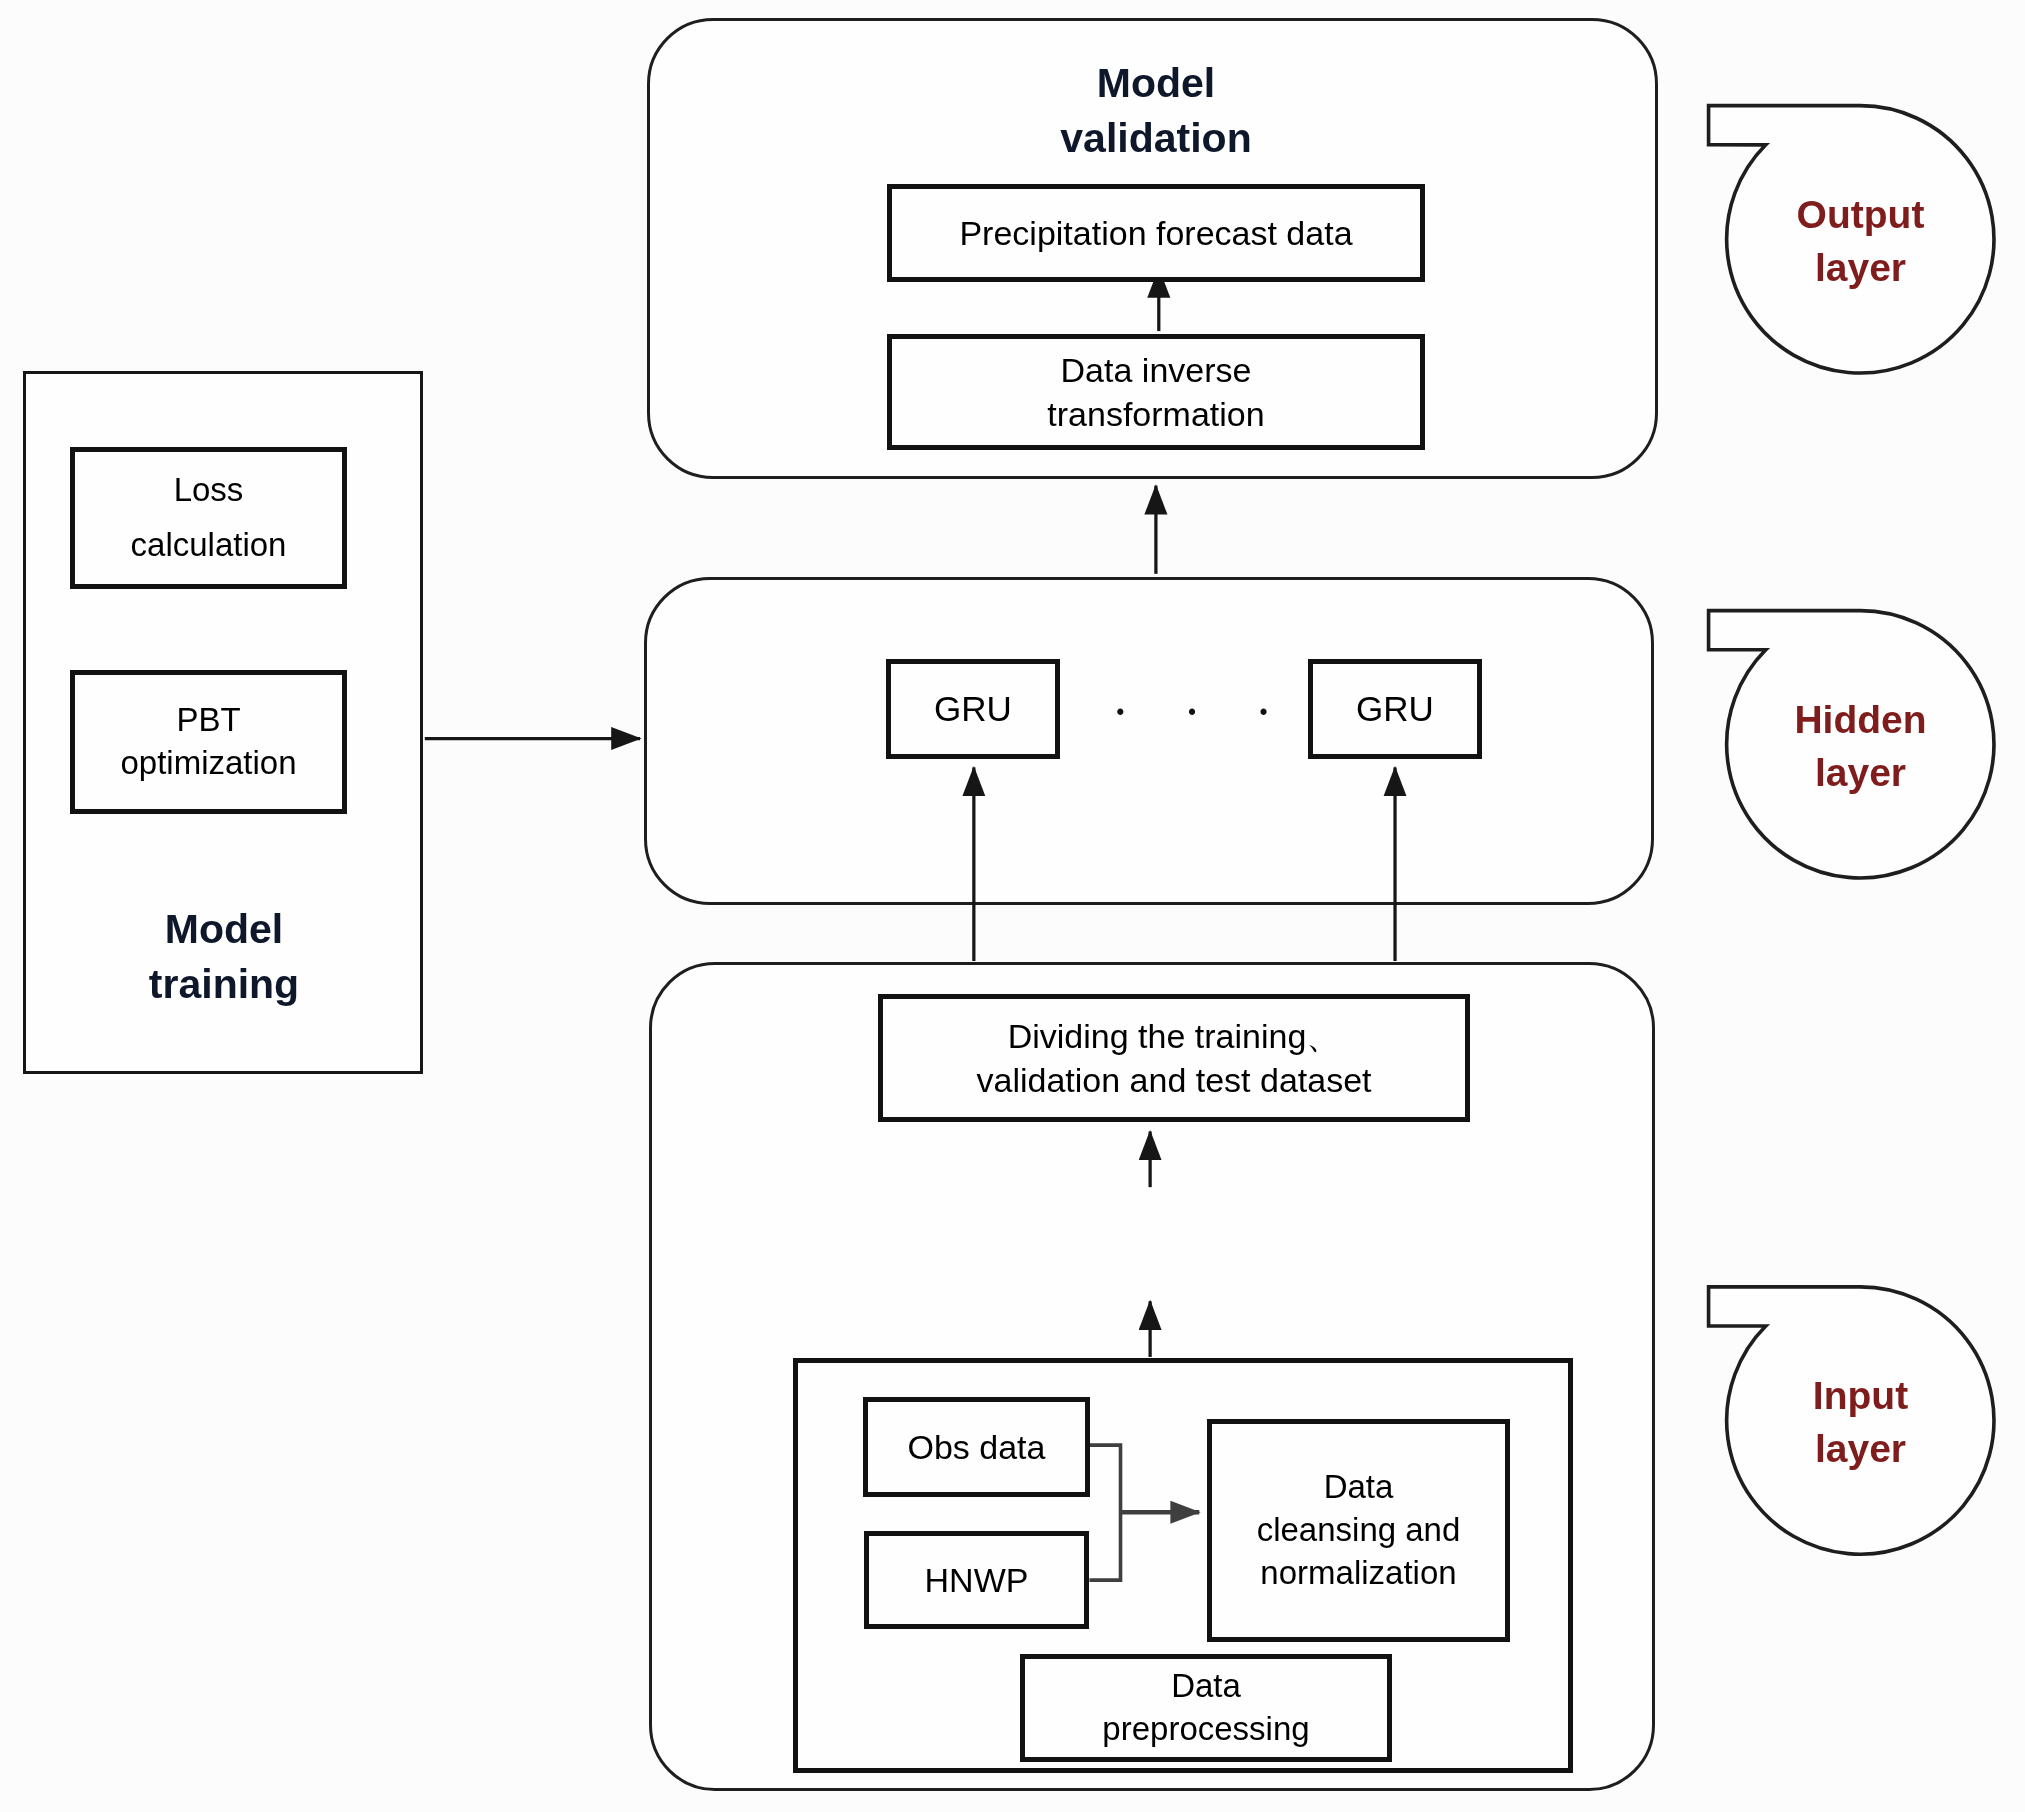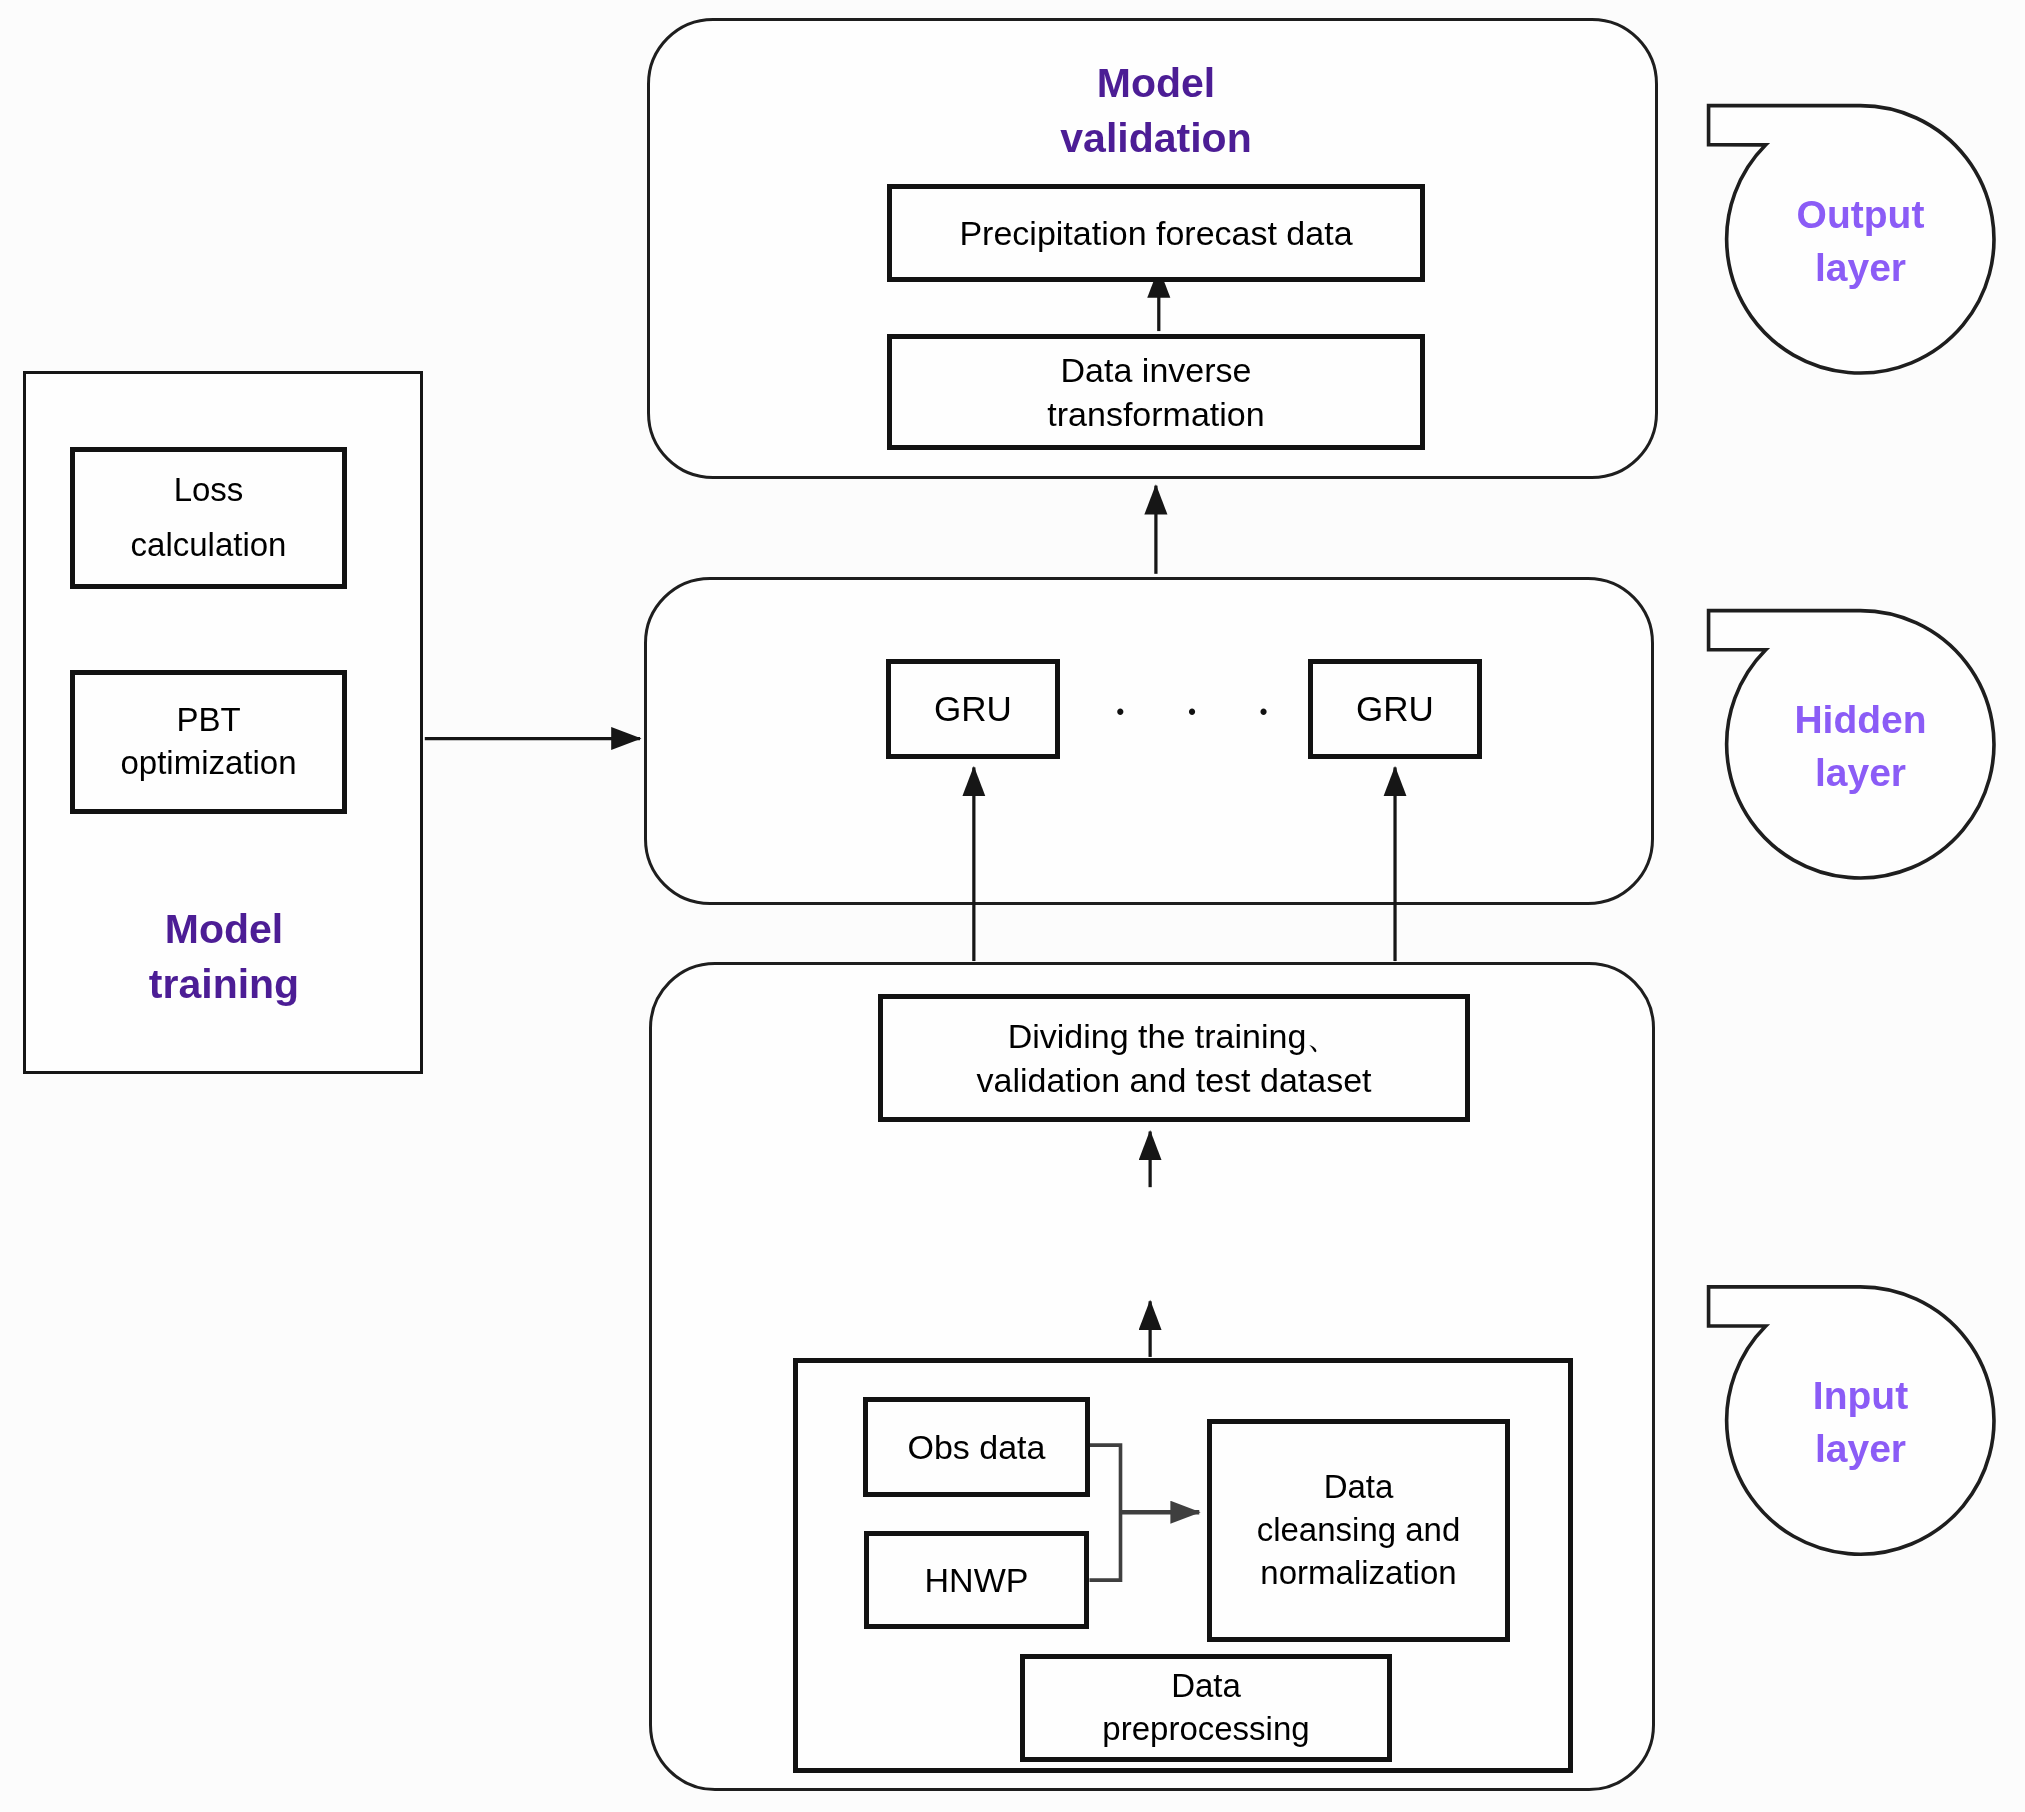--- a/index.html
+++ b/index.html
@@ -12,25 +12,25 @@
   svg.overlay{position:absolute;left:0;top:0;z-index:5;}
   .box{
     position:absolute;border:5.8px solid #121212;background:#fefefe;box-sizing:border-box;
     display:flex;flex-direction:column;align-items:center;justify-content:center;
     text-align:center;font-size:34px;line-height:1.30;color:#000000;z-index:10;
   }
   .box span{display:block;}
   .groupbox{background:transparent;}
   .title{
     position:absolute;font-weight:bold;font-size:41px;line-height:1.34;text-align:center;
-    color:#4c1d95;z-index:10;display:flex;flex-direction:column;align-items:center;justify-content:center;
+    color:#0f172a;z-index:10;display:flex;flex-direction:column;align-items:center;justify-content:center;
   }
   .callout-label{
     position:absolute;font-weight:bold;font-size:39px;line-height:1.35;text-align:center;
-    color:#8b5cf6;z-index:10;display:flex;flex-direction:column;align-items:center;justify-content:center;
+    color:#7f1d1d;z-index:10;display:flex;flex-direction:column;align-items:center;justify-content:center;
   }
   .dots{
     position:absolute;z-index:10;display:flex;align-items:center;justify-content:center;
     font-size:21.7px;letter-spacing:29px;color:#111;font-weight:bold;text-indent:29px;
   }
 </style>
 </head>
 <body>
 
 <div id="canvas">

